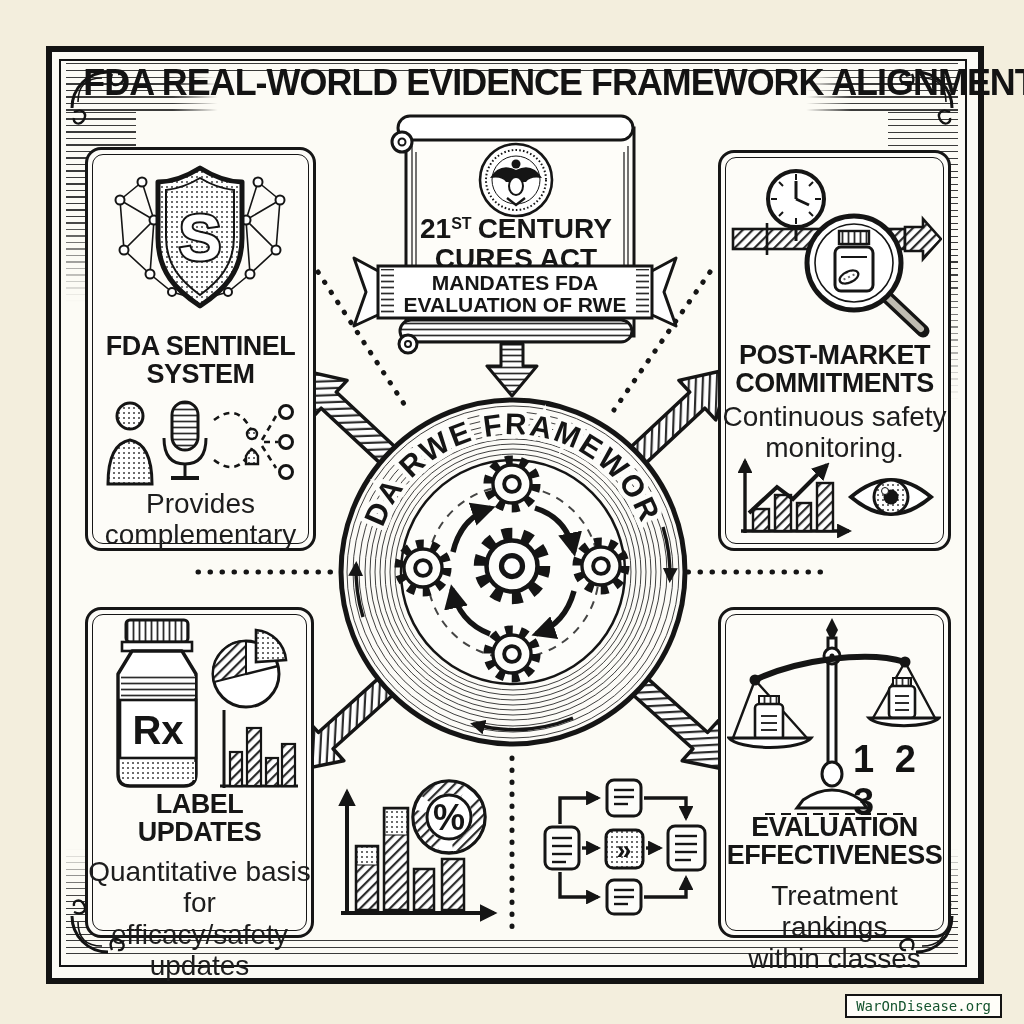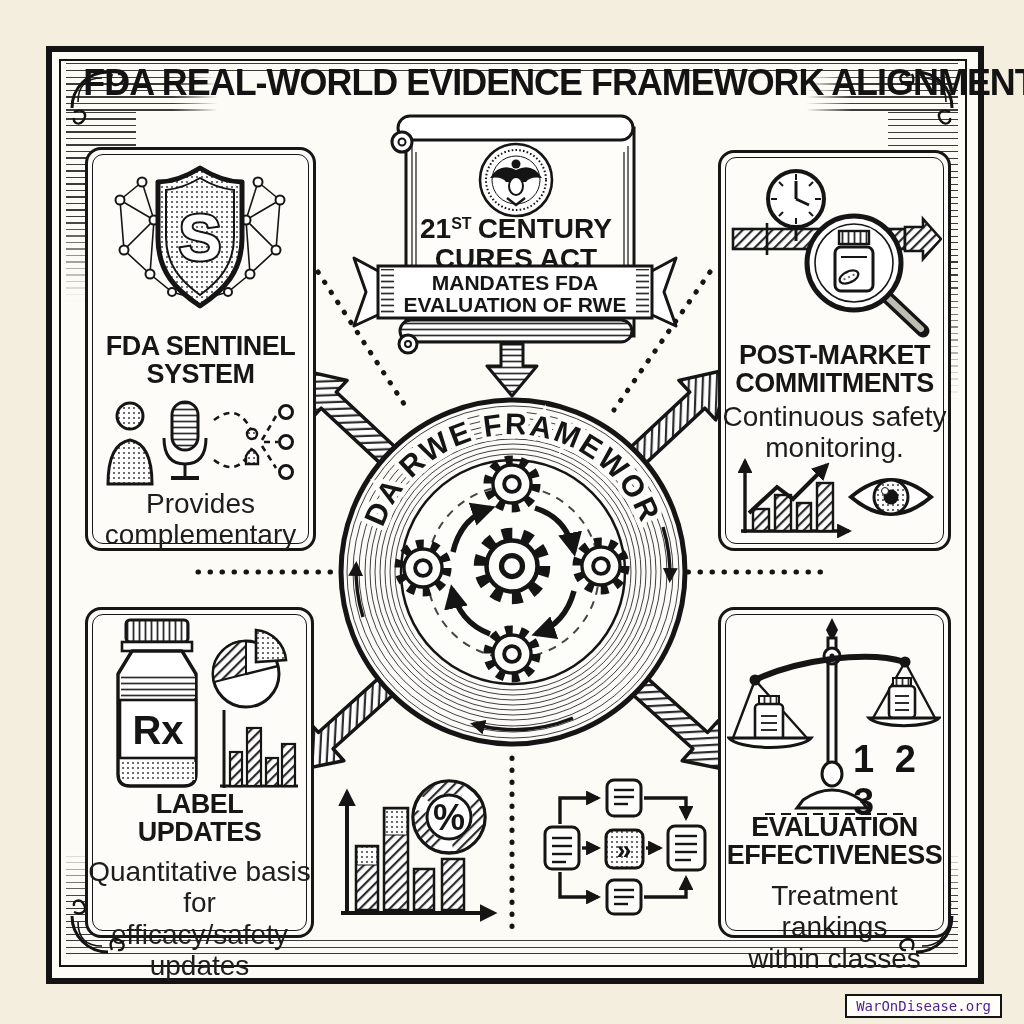--- a/index.html
+++ b/index.html
@@ -29,21 +29,21 @@
   .title{left:70px;right:70px;top:62px;text-align:center;font-size:37px;font-weight:700;
          letter-spacing:-1px;transform:scaleX(.97);color:#131313;white-space:nowrap}
   .panel{border:3.5px solid #161616;border-radius:16px;background:#fdfcf8}
   .panel::before{content:"";position:absolute;inset:4px;border:1.5px solid #161616;border-radius:11px;pointer-events:none}
   .h2{position:absolute;left:0;right:0;text-align:center;font-weight:700;font-size:27px;
       line-height:1.05;letter-spacing:-.5px;color:#161616}
   .sub{position:absolute;left:0;right:0;text-align:center;font-weight:400;font-size:28px;
        line-height:1.12;color:#1d1d1d}
   .rank{position:absolute;font-weight:700;font-size:38px;letter-spacing:5px;color:#131313}
   .wm{right:22px;bottom:6px;background:#fffef9;border:2px solid #131313;padding:2px 9px;
-      font-family:"DejaVu Sans Mono",monospace;font-size:14px;color:#4c1d95}
+      font-family:"DejaVu Sans Mono",monospace;font-size:14px;color:#14532d}
   svg{display:block}
   svg text{font-family:"Liberation Sans",sans-serif}
 </style>
 </head>
 <body>
 
 <div class="abs frame"></div>
 <div class="abs frame2"></div>
 <div class="abs strip s1"></div>
 <div class="abs strip s2"></div>

